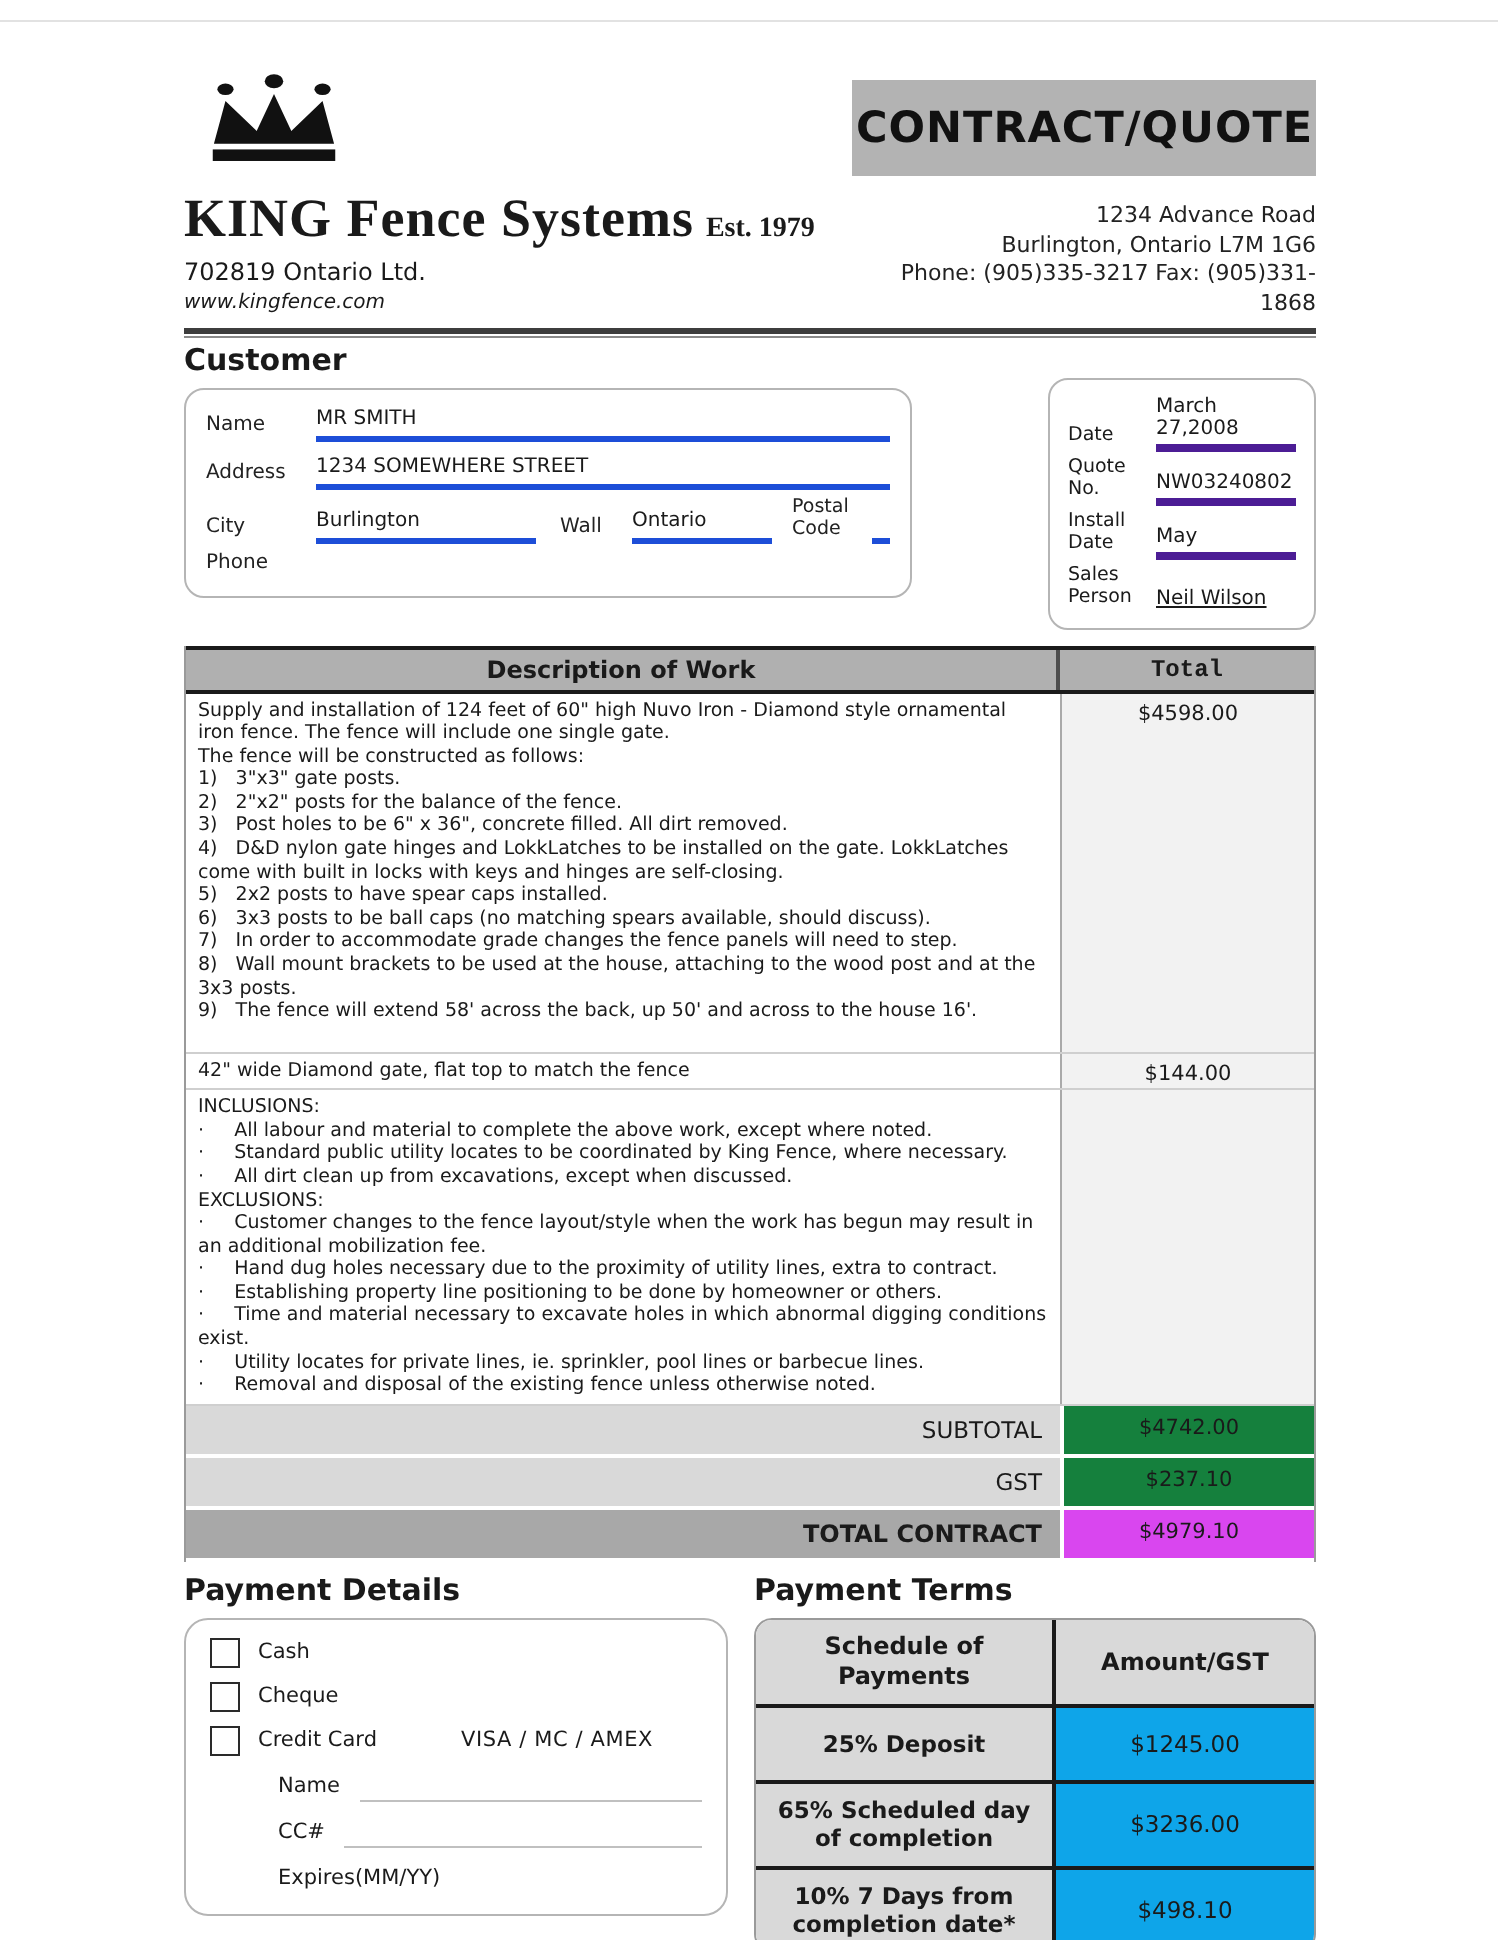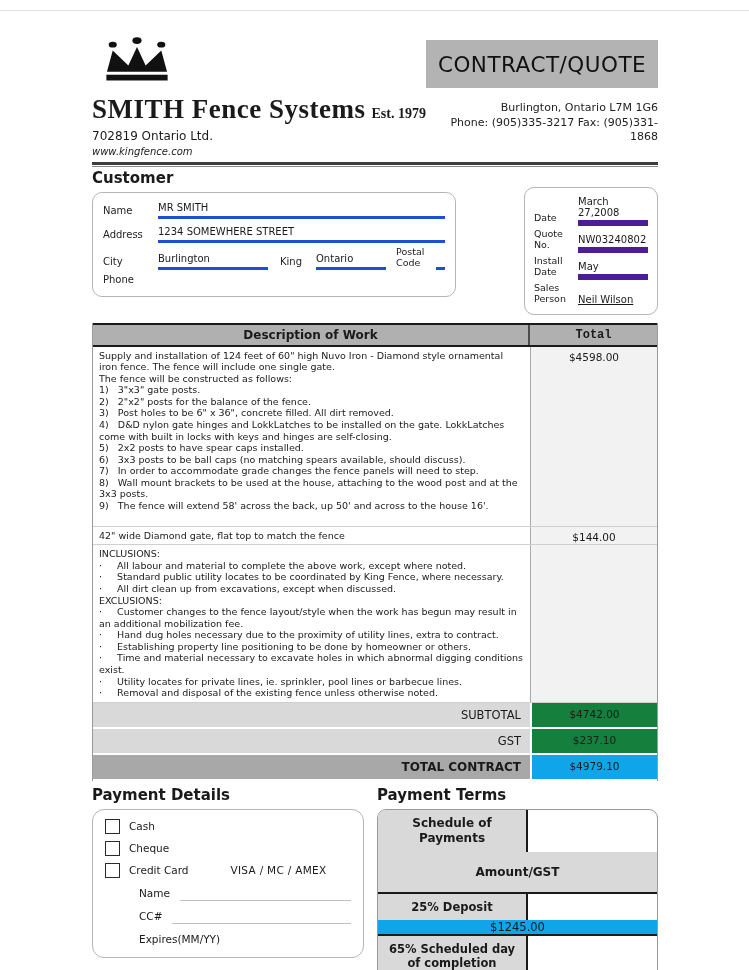--- a/index.html
+++ b/index.html
@@ -12,72 +12,72 @@
   
   .hdr { display:flex; justify-content:space-between; }
   .hdr-left { width:330px; }
   .crown { width:74px; height:52px; margin-left:8px; }
   .brand-line { margin-top:2px; white-space:nowrap; }
   .brand { font-family:"Liberation Serif", serif; font-weight:bold; font-size:27px; letter-spacing:0.5px; }
   .est { font-family:"Liberation Serif", serif; font-weight:bold; font-size:14px; margin-left:6px; }
   .co-num { font-size:12px; margin-top:4px; }
   .web { font-size:10px; margin-top:3px;font-style:italic; }
   .hdr-right { width:232px; text-align:right; padding-top:4px; }
-  .doc-type { background:#b3b3b3; color:#111; font-weight:normal; font-size:21.5px; text-align:center; padding:12px 2px 11px; letter-spacing:0.5px; }
+  .doc-type { background:#b3b3b3; color:#111; font-weight:bold; font-size:21.5px; text-align:center; padding:12px 2px 11px; letter-spacing:0.5px; }
   .addr { font-size:11px; line-height:1.32; margin-top:13px; color:#222; }
   .hdr-rule { margin-top:5px; border-top:3px solid #3d3d3d; border-bottom:1px solid #8a8a8a; height:5px; }
 
   
   .cust-title { font-size:15px; font-weight:bold; margin:2px 0 5px; }
   .cust-row { display:flex; justify-content:space-between; align-items:flex-start; }
   .cust-box { width:364px; border:1px solid #b5b5b5; border-radius:10px; padding:6px 10px 8px; font-size:10px; }
   .frow { display:flex; align-items:flex-end; margin-bottom:4px; }
   .frow:last-child { margin-bottom:0; }
   .flab { color:#222; padding-bottom:3px; }
   .w55 { width:55px; }
   .fval { border-bottom:3px solid #1d4ed8; padding:3px 0 3px; }
   .fval.noline { border-bottom:none; }
   .grow { flex:1; }
   .plab2 { width:40px; font-size:9.5px; line-height:1.15; padding-bottom:1px; }
   .qi-box { width:134px; border:1px solid #b5b5b5; border-radius:10px; padding:5px 9px 7px; font-size:10px; margin-top:-5px; }
   .qrow { display:flex; align-items:flex-end; }
   .qlab { width:44px; font-size:9.5px; line-height:1.15; padding:3px 0 2px; }
-  .qval { flex:1; padding:3px 0 2px; border-bottom:6px solid #4c1d95; }
+  .qval { flex:1; padding:3px 0 2px; border-bottom:4px solid #4c1d95; }
   .qval.noline { border-bottom:none; }
   .underlined { text-decoration:underline; }
 
   
   .work-table { margin-top:8px; border-left:1px solid #9a9a9a; border-right:1px solid #9a9a9a; }
   .wt-head { display:flex; background:#b0b0b0; border-top:2px solid #1a1a1a; border-bottom:2px solid #1a1a1a; font-weight:bold; font-size:12px; }
   .wt-head .c1 { width:437px; text-align:center; padding:3px 0; border-right:2px solid #4d4d4d; }
   .wt-head .c2 { flex:1; text-align:center; padding:3px 0;font-family:Liberation Mono, monospace; }
   .wrow { display:flex; border-bottom:1px solid #cfcfcf; }
   .wdesc { width:437px; padding:3px 6px; font-size:9.5px; line-height:1.22; white-space:pre-wrap; }
   .wdesc.tall { padding-bottom:14px; }
   .wtot { flex:1; background:#f2f2f2; border-left:1px solid #aaa; text-align:center; font-size:10.5px; padding-top:4px; }
   .sum-row { display:flex; border-bottom:2px solid #fff; }
   .sum-lab { width:437px; text-align:right; padding:5px 9px 5px 0; font-size:11.5px; background:#d9d9d9; }
   .sum-val { flex:1; background:#15803d; border-left:2px solid #fff; text-align:center; font-size:10.5px; padding-top:5px; }
   .sum-row.grand .sum-lab { background:#a8a8a8; font-weight:bold; font-size:12px; }
-  .sum-row.grand .sum-val { background:#0ea5e9; }
+  .sum-row.grand .sum-val { background:#d946ef; }
 
   
   .pay-area { display:flex; justify-content:space-between; margin-top:5px; }
   .pay-title { font-size:15px; font-weight:bold; margin-bottom:5px; }
   .pd-col { width:272px; }
   .pd-box { border:1px solid #b5b5b5; border-radius:12px; padding:9px 12px 10px; font-size:10.5px; }
   .chk-row { display:flex; align-items:center; margin-bottom:7px; }
   .chk { width:15px; height:15px; border:1.6px solid #2a2a2a; background:#fff; margin-right:9px; flex:none; }
   .card-types { margin-left:42px; letter-spacing:0.3px; }
   .cc-row { display:flex; align-items:flex-end; margin:9px 0 0 34px; }
   .cc-lab { padding-bottom:2px; }
   .cc-line { flex:1; border-bottom:1px solid #c0c0c0; margin-left:10px; height:13px; }
   .pt-col { width:281px; }
   .pt-table { border:1px solid #9a9a9a; border-radius:9px; overflow:hidden; }
-  .pt-row { display:flex; border-bottom:2.5px solid #1a1a1a;flex-direction:column; }
+  .pt-row { display:flex; border-bottom:2.5px solid #1a1a1a; }
   .pt-row:last-child { border-bottom:none; }
   .pt-c1 { width:150px; background:#d9d9d9; border-right:2.5px solid #1a1a1a; display:flex; align-items:center; justify-content:center; text-align:center; font-weight:bold; font-size:11.5px; line-height:1.25; padding:6px 8px; }
   .pt-c2 { flex:1; background:#fff; display:flex; align-items:center; justify-content:center; font-size:11.5px; }
   .pt-row.head .pt-c1, .pt-row.head .pt-c2 { background:#d9d9d9; font-weight:bold; font-size:12px; min-height:40px; }
   .pt-row.body { min-height:38px; }
   .pt-row.body .pt-c2 { background:#0ea5e9; }
 </style>
 </head>
 <body>
 
@@ -88,28 +88,29 @@
     <div class="hdr">
       <div class="hdr-left">
         <svg class="crown" viewBox="0 0 120 90" xmlns="http://www.w3.org/2000/svg">
           <ellipse cx="18" cy="15" rx="7" ry="5" fill="#111"></ellipse>
           <ellipse cx="60" cy="8" rx="8" ry="6" fill="#111"></ellipse>
           <ellipse cx="102" cy="15" rx="7" ry="5" fill="#111"></ellipse>
           <path d="M8 62 L18 25 L45 51 L60 19 L75 51 L102 25 L112 62 Z" fill="#111"></path>
           <rect x="7" y="67" width="106" height="10" fill="#111"></rect>
         </svg>
         <div class="brand-line">
-          <span class="brand">SMITH Fence Systems</span><span class="est">Est. 1979</span>
+          <span class="brand">KING Fence Systems</span><span class="est">Est. 1979</span>
         </div>
         <div class="co-num">702819 Ontario Ltd.</div>
         <div class="web">www.kingfence.com</div>
       </div>
       <div class="hdr-right">
         <div class="doc-type">CONTRACT/QUOTE</div>
         <div class="addr">
+          <div>1234 Advance Road</div>
           <div>Burlington, Ontario L7M 1G6</div>
           <div>Phone: (905)335-3217  Fax: (905)331-1868</div>
         </div>
       </div>
     </div>
     <div class="hdr-rule"></div>
 
     <div class="cust-title">Customer</div>
     <div class="cust-row">
       <div class="cust-box">
@@ -117,21 +118,21 @@
           <span class="flab w55">Name</span>
           <span class="fval grow">MR SMITH</span>
         </div>
         <div class="frow">
           <span class="flab w55">Address</span>
           <span class="fval grow">1234 SOMEWHERE STREET</span>
         </div>
         <div class="frow">
           <span class="flab w55">City</span>
           <span class="fval" style="width:110px">Burlington</span>
-          <span class="flab" style="width:36px;margin-left:12px">King</span>
+          <span class="flab" style="width:36px;margin-left:12px">Wall</span>
           <span class="fval" style="width:70px">Ontario</span>
           <span class="flab plab2" style="margin-left:10px">Postal Code</span>
           <span class="fval grow"></span>
         </div>
         <div class="frow">
           <span class="flab w55">Phone</span>
         </div>
       </div>
       <div class="qi-box">
         <div class="qrow">

